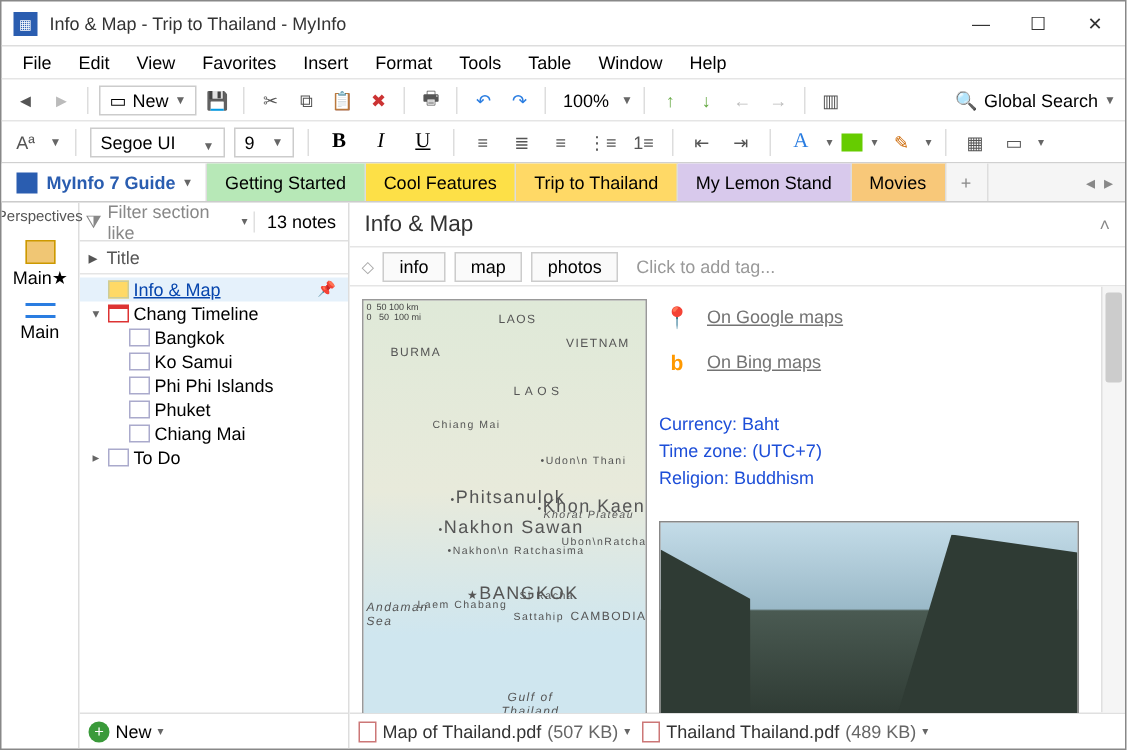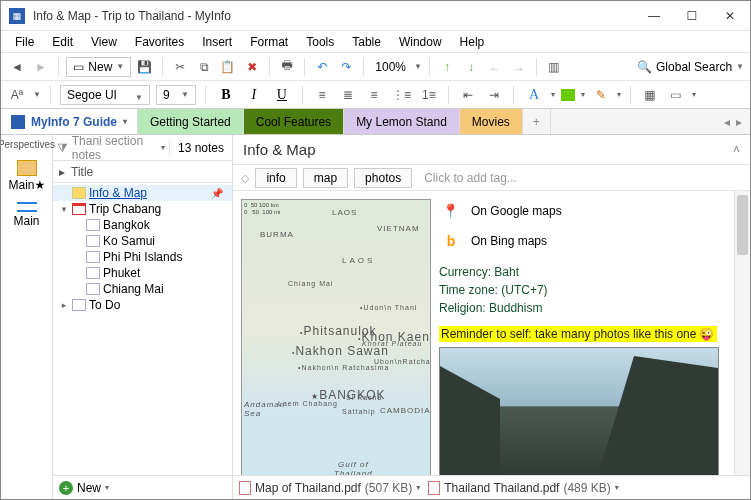--- a/index.html
+++ b/index.html
@@ -23,21 +23,21 @@
 .fmt{width:22px;height:20px;display:flex;align-items:center;justify-content:center;cursor:pointer;font-family:serif;font-size:14px}
 .fmt.b{font-weight:bold}
 .fmt.i{font-style:italic}
 .fmt.u{text-decoration:underline}
 .colorswatch{width:14px;height:12px;display:inline-block}
 .tabstrip{height:26px;display:flex;align-items:stretch;border-bottom:1px solid #ccc;background:#f5f5f5}
 .guide{display:flex;align-items:center;padding:0 10px;gap:6px;font-weight:bold;color:#2a5db0;background:#fff;border-right:1px solid #ddd}
 .guide .gicon{width:14px;height:14px;background:#2a5db0}
 .tab{display:flex;align-items:center;padding:0 12px;border-right:1px solid #ddd;cursor:pointer}
 .tab.green{background:#b7e8b7}
-.tab.blue{background:#4d7c0f}
+.tab.blue{background:#fde047}
 .tab.yellow{background:#ffd966}
 .tab.purple{background:#d8c9ec}
 .tab.orange{background:#f8c879}
 .tab.pink{background:#f6c6d0}
 .tab.add{background:#f5f5f5;padding:0 10px;color:#888}
 .tabsnav{margin-left:auto;display:flex;align-items:center;gap:6px;padding:0 8px;color:#888}
 .content{flex:1;display:flex;overflow:hidden}
 .persp{width:52px;border-right:1px solid #ddd;display:flex;flex-direction:column;align-items:center;padding-top:4px;gap:10px}
 .persp .plabel{font-size:10px;color:#555}
 .persp .ptile{width:36px;text-align:center;font-size:10px;cursor:pointer}
@@ -66,22 +66,22 @@
 .tagchip{border:1px solid #ccc;padding:2px 10px;background:#fafafa;cursor:pointer}
 .addtag{color:#999;padding-left:6px;cursor:text}
 .body{flex:1;display:flex;overflow:hidden}
 .editor{flex:1;padding:8px;overflow:auto;position:relative}
 .editor-inner{display:flex;gap:8px;align-items:flex-start}
 .mapimg{width:190px;height:320px;border:1px solid #999;background:linear-gradient(180deg,#dfe9d8 0%,#e8eadb 40%,#cfe6ef 70%,#cfe6ef 100%);position:relative;font-size:8px;color:#444;overflow:hidden}
 .maplabel{position:absolute;font-size:8px;letter-spacing:1px;color:#555}
 .rightcol{flex:1}
 .linkrow{display:flex;align-items:center;gap:8px;margin-bottom:6px}
 .linkrow .licon{width:24px;height:24px;border-radius:4px;display:flex;align-items:center;justify-content:center;font-size:14px}
-.linkrow a{color:#000000;cursor:pointer}
-.facts{margin:10px 0;line-height:1.5;color:#14532d}
+.linkrow a{color:#737373;text-decoration:underline;cursor:pointer}
+.facts{margin:20px 0;line-height:1.5;color:#1d4ed8}
 .reminder{background:#ffff00;padding:1px 2px;display:inline;color:#222}
 .photo{width:280px;height:130px;margin-top:6px;background:linear-gradient(180deg,#c4dce8 0%,#9ab9c8 45%,#4a5a52 46%,#2f3b34 100%);border:1px solid #888;position:relative}
 .photo::before,.photo::after{content:"";position:absolute;bottom:0;width:60px;background:#2f3b34}
 .photo::before{left:0;height:110px;clip-path:polygon(0 0,100% 30%,100% 100%,0 100%)}
 .photo::after{right:0;height:120px;width:120px;clip-path:polygon(30% 0,100% 10%,100% 100%,0 100%)}
 .vscroll{width:16px;border-left:1px solid #e0e0e0;background:#f5f5f5;position:relative}
 .vscroll .thumb{position:absolute;top:4px;left:2px;right:2px;height:60px;background:#ccc;border-radius:2px}
 .attach{height:24px;border-top:1px solid #e0e0e0;display:flex;align-items:center;padding:0 6px;gap:8px}
 .attitem{display:flex;align-items:center;gap:4px;color:#333;cursor:pointer}
 .atticon{width:12px;height:14px;background:#fff;border:1px solid #c77;position:relative}
@@ -189,20 +189,21 @@
 </div>
 
 <div class="tabstrip">
   <div class="guide">
     <span class="gicon"></span>
     <span>MyInfo 7 Guide</span>
     <span class="caret">▾</span>
   </div>
   <div class="tab green">Getting Started</div>
   <div class="tab blue">Cool Features</div>
+  <div class="tab yellow">Trip to Thailand</div>
   <div class="tab purple">My Lemon Stand</div>
   <div class="tab orange">Movies</div>
   <div class="tab add">+</div>
   <div class="tabsnav">
     <span>◂</span>
     <span>▸</span>
   </div>
 </div>
 
 <div class="content">
@@ -216,40 +217,40 @@
     <div class="ptile">
       <div class="pic" style="border-top:2px solid #2a7de1;border-bottom:2px solid #2a7de1;height:10px;background:linear-gradient(#fff,#fff) center/100% 2px no-repeat,#fff;border-left:none;border-right:none"></div>
       <span>Main</span>
     </div>
   </div>
 
   <div class="treepane">
     <div class="treehdr">
       <div class="filterbox">
         <span>⧩</span>
-        <span>Thani section notes</span>
+        <span>Filter section like</span>
         <span class="caret" style="margin-left:auto">▾</span>
       </div>
       <div class="notecount">13 notes</div>
     </div>
     <div class="colhdr">
       <span>▸</span>
       <span>Title</span>
     </div>
     <div class="tree" id="tree">
         <div class="node d1 sel">
           <span class="twisty"></span>
           <span class="nicon" style="background: rgb(255, 217, 102); border: 1px solid rgb(204, 204, 153);"></span>
           <span class="nlabel">Info &amp; Map</span>
           <span class="pin" style="font-size: 10px;">📌</span>
         </div>
         <div class="node d1">
           <span class="twisty">▾</span>
           <span class="nicon" style="background: rgb(255, 255, 255); border-width: 3px 1px 1px; border-style: solid; border-color: rgb(221, 51, 51); border-image: initial;"></span>
-          <span class="nlabel">Trip Chabang</span>
+          <span class="nlabel">Chang Timeline</span>
         </div>
         <div class="node d2">
           <span class="twisty"></span>
           <span class="nicon" style="background: rgb(255, 255, 255); border: 1px solid rgb(170, 170, 204);"></span>
           <span class="nlabel">Bangkok</span>
         </div>
         <div class="node d2">
           <span class="twisty"></span>
           <span class="nicon" style="background: rgb(255, 255, 255); border: 1px solid rgb(170, 170, 204);"></span>
           <span class="nlabel">Ko Samui</span>
@@ -331,21 +332,20 @@
             </div>
             <div class="linkrow">
               <span class="licon" style="color:#f90;font-weight:bold">b</span>
               <a>On Bing maps</a>
             </div>
             <div class="facts">
               <div>Currency: Baht</div>
               <div>Time zone: (UTC+7)</div>
               <div>Religion: Buddhism</div>
             </div>
-            <span class="reminder">Reminder to self: take many photos like this one 😜</span>
             <div class="photo"></div>
           </div>
         </div>
       </div>
       <div class="vscroll">
         <div class="thumb"></div>
       </div>
     </div>
     <div class="attach">
       <div class="attitem">

